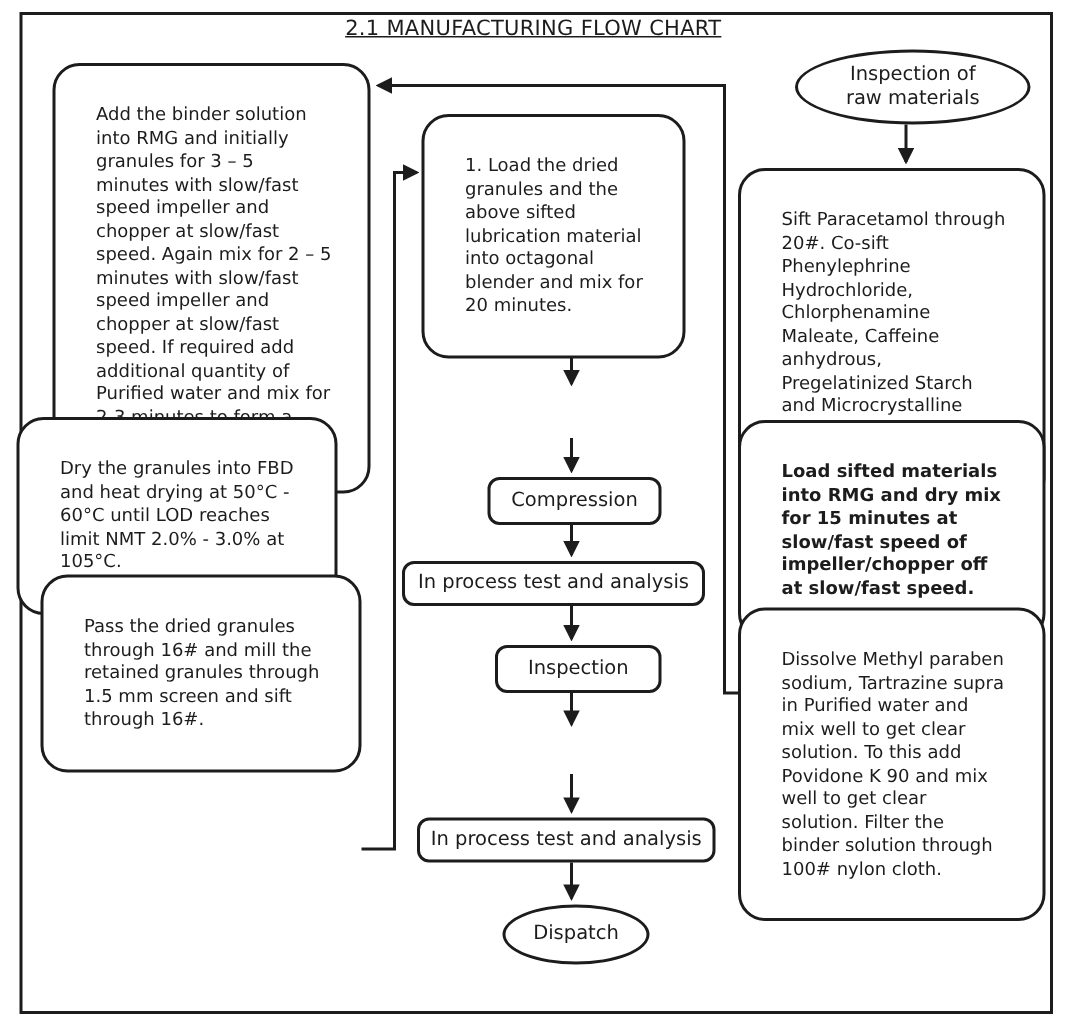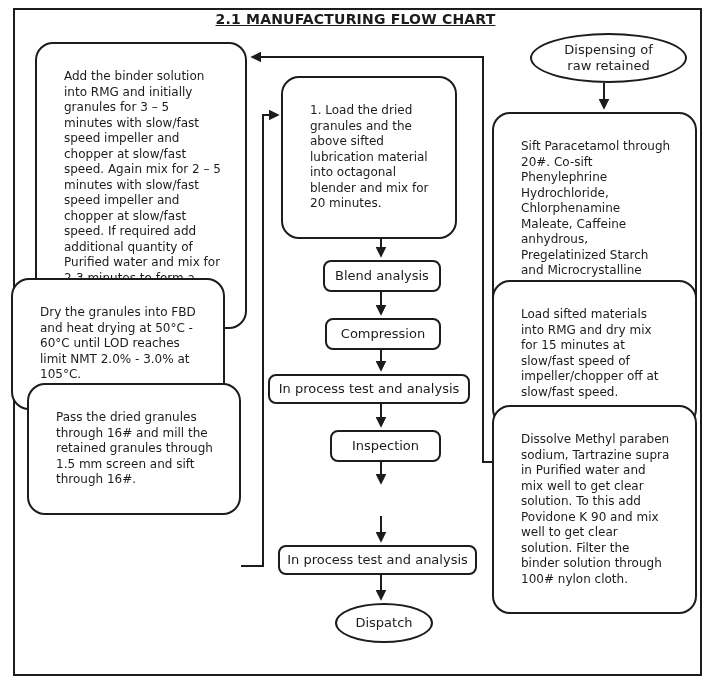--- a/index.html
+++ b/index.html
@@ -16,21 +16,21 @@
     overflow:hidden;
   }
   .outer-border{
     position:absolute;left:13px;top:8px;width:689px;height:668px;
     border:2px solid var(--ink);
     box-sizing:border-box;
   }
   .title{
     position:absolute;left:0;top:11px;width:711px;
     text-align:center;
-    font-size:14px;font-weight:bold;
+    font-size:14px;font-weight:normal;
     text-decoration:underline;
     letter-spacing:.2px;
   }
   .node{
     position:absolute;
     box-sizing:border-box;
     background:var(--bg);
     border:2px solid var(--ink);
     font-size:12px;
     line-height:15.5px;
@@ -111,40 +111,39 @@
 
   <div class="node bigbox" style="left:27px;top:383px;width:214px;min-height:95px;">
     <p class="para">Pass the dried granules through 16# and mill the retained granules through 1.5 mm screen and sift through 16#.</p>
   </div>
 
 
   <div class="node bigbox" style="left:281px;top:76px;width:176px;min-height:159px;">
     <p class="para">1. Load the dried granules and the above sifted lubrication material into octagonal blender and mix for 20 minutes.</p>
   </div>
 
-  <div class="node smallbox" style="left:323px;top:260px;width:118px;height:32px;">Blend analysis</div>
 
   <div class="node smallbox" style="left:325px;top:318px;width:116px;height:32px;">Compression</div>
 
   <div class="node smallbox" style="left:268px;top:374px;width:202px;height:30px;">In process test and analysis</div>
 
   <div class="node smallbox" style="left:330px;top:430px;width:111px;height:32px;">Inspection</div>
 
 
   <div class="node smallbox" style="left:278px;top:545px;width:199px;height:30px;">In process test and analysis</div>
 
   <div class="node ellipse" style="left:335px;top:603px;width:98px;height:40px;">Dispatch</div>
 
-  <div class="node ellipse" style="left:530px;top:33px;width:157px;height:50px;padding:0 26px;">Dispensing of raw retained</div>
+  <div class="node ellipse" style="left:530px;top:33px;width:157px;height:50px;padding:0 26px;">Inspection of raw materials</div>
 
   <div class="node bigbox" style="left:492px;top:112px;width:205px;min-height:143px;">
     <p class="para">Sift Paracetamol through 20#. Co-sift Phenylephrine Hydrochloride, Chlorphenamine Maleate, Caffeine anhydrous, Pregelatinized Starch and Microcrystalline Cellulose PH 101 through 40#.</p>
   </div>
 
-  <div class="node bigbox" style="left:492px;top:280px;width:205px;min-height:93px;">
+  <div class="node bigbox" style="left:492px;top:280px;width:205px;min-height:93px;font-weight:bold;">
     <p class="para">Load sifted materials into RMG and dry mix for 15 minutes at slow/fast speed of impeller/chopper off at slow/fast speed.</p>
   </div>
 
   <div class="node bigbox" style="left:492px;top:405px;width:205px;min-height:157px;">
     <p class="para">Dissolve Methyl paraben sodium, Tartrazine supra in Purified water and mix well to get clear solution. To this add Povidone K 90 and mix well to get clear solution. Filter the binder solution through 100# nylon cloth.</p>
   </div>
 
 </div>
 
 </body></html>

